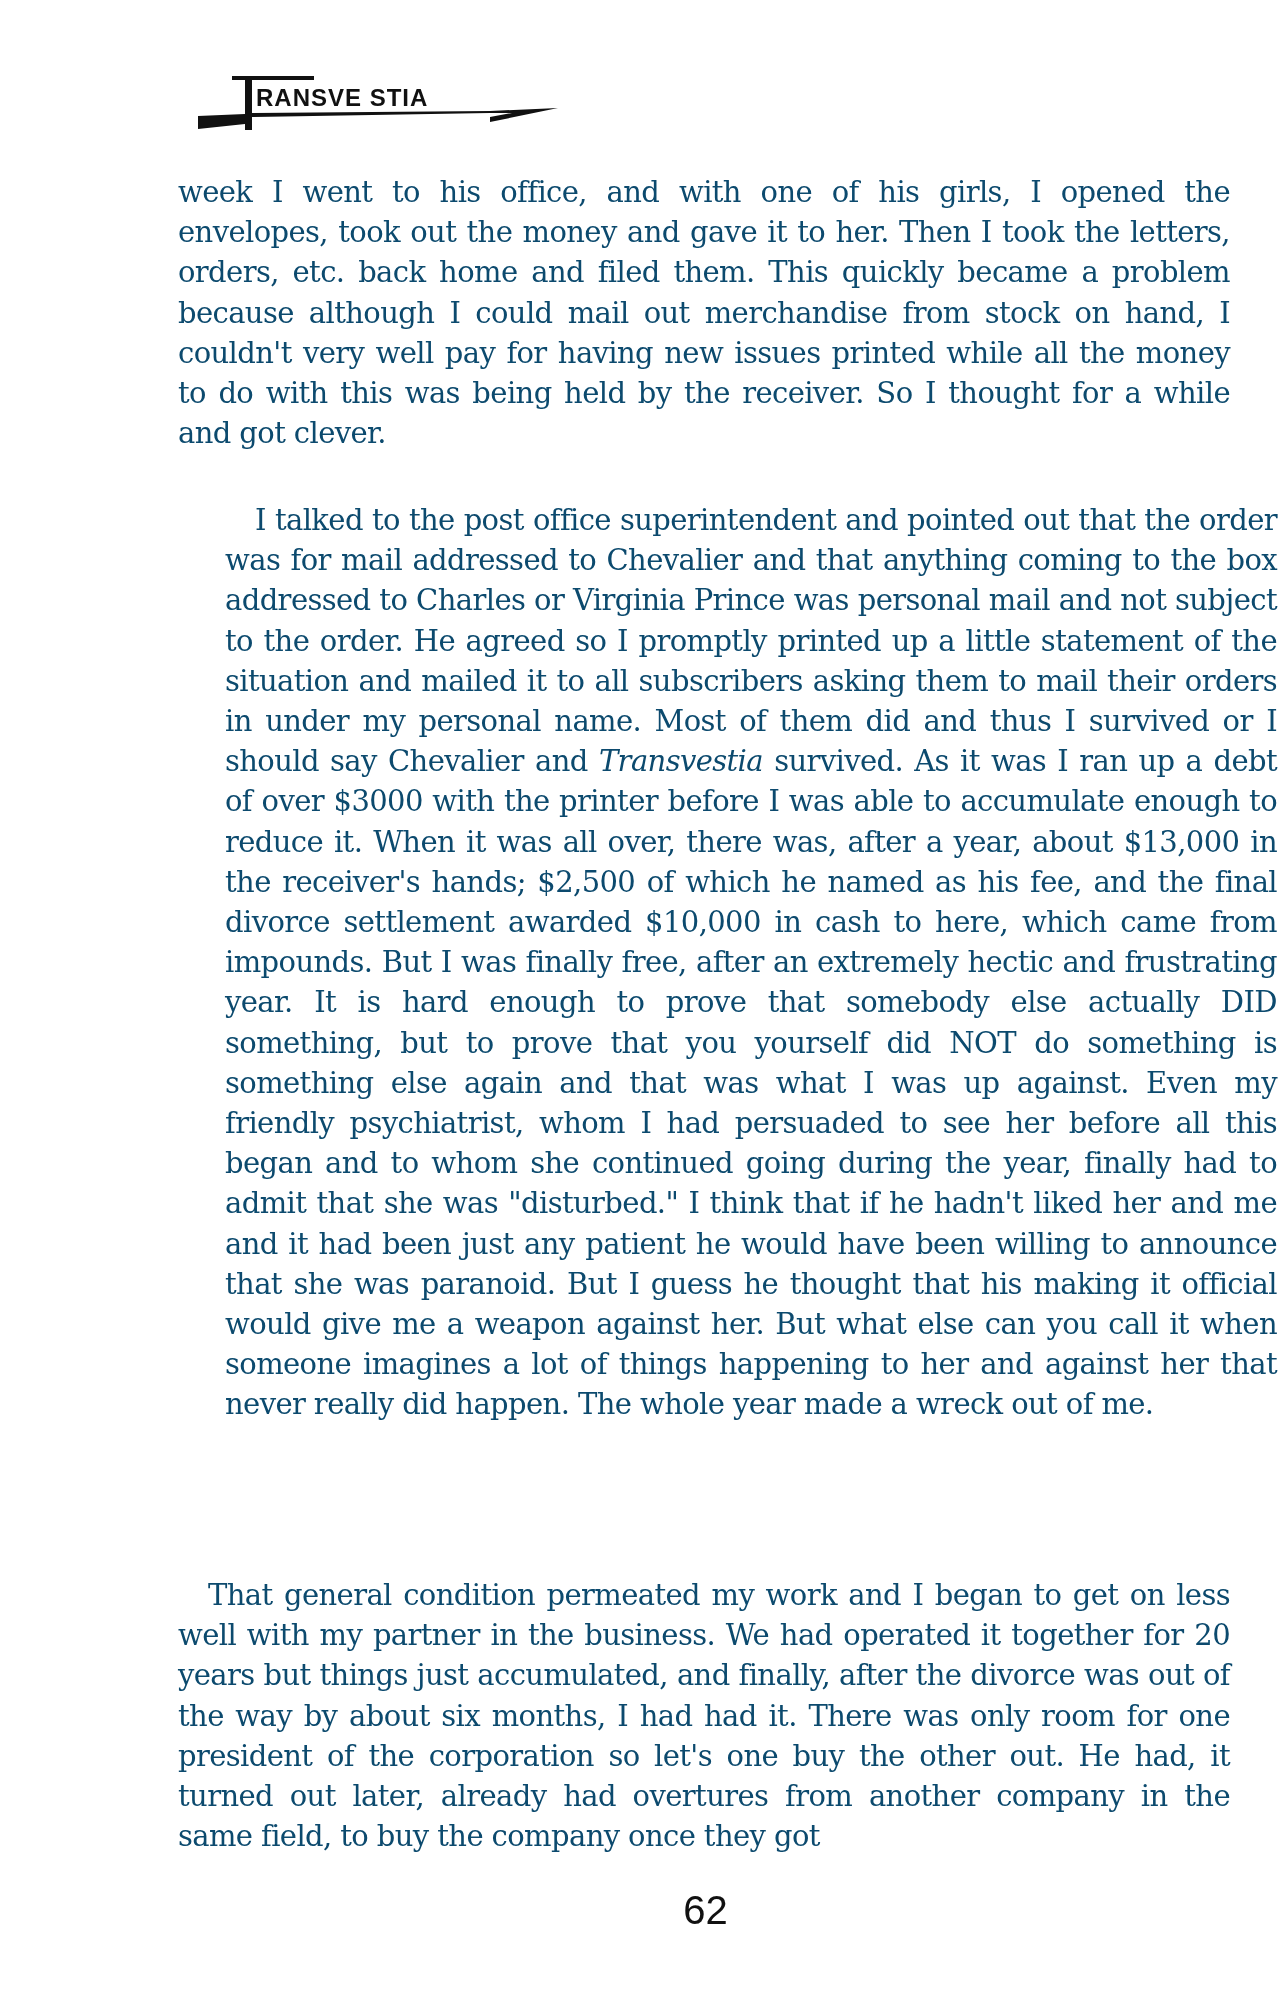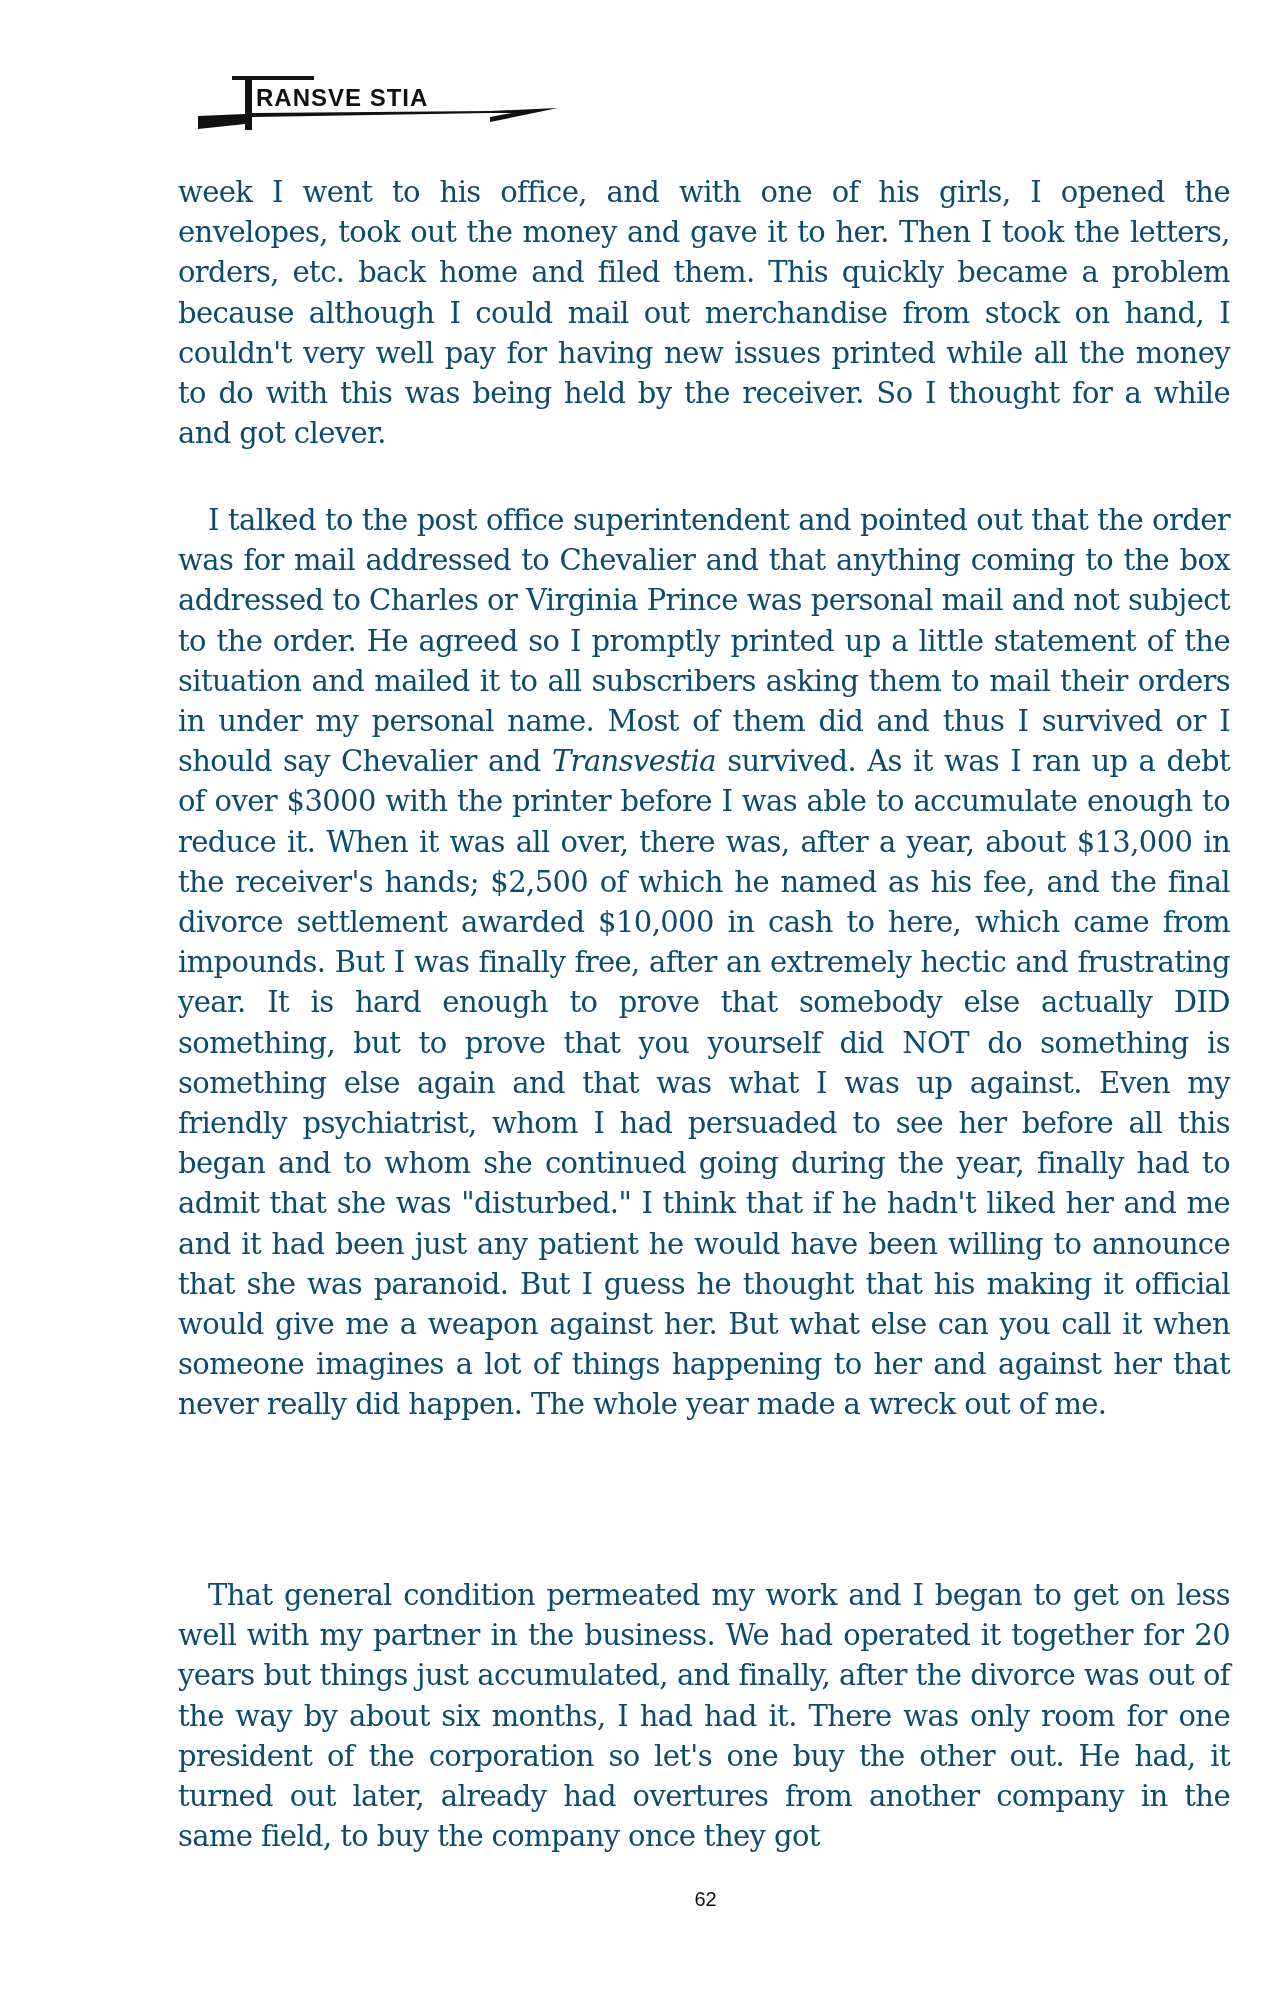--- a/index.html
+++ b/index.html
@@ -8,27 +8,27 @@
     .header-logo { position: absolute; left: 190px; top: 62px; width: 380px; height: 72px; }
     .header-logo svg { display: block; }
     .body-text {
       position: absolute; left: 178px; width: 1052px;
       font-family: "DejaVu Serif", serif;
       font-size: 29px; line-height: 40.2px; color: #0c4a6e;
       text-align: justify; letter-spacing: -0.6px; word-spacing: 0px;
     }
     .body-text p { margin: 0; }
     .p1 { top: 172px; }
-    .p2 { top: 500px; }
+    .p2 { top: 500px; margin-left: 47px; }
     .p3 { top: 1575px; }
     .indent { text-indent: 30px; }
     .body-text em { font-style: italic; }
     .page-number {
       position: absolute; left: 0; width: 1281px; top: 1888px; text-align: center;
-      font-family: "Liberation Sans", sans-serif; font-size: 20px; color: #111;
+      font-family: "Liberation Sans", sans-serif; font-size: 40px; color: #111;
       padding-left: 130px; box-sizing: border-box;
     }
   </style>
 </head>
 <body>
 
 <div class="page">
 
   <div class="header-logo">
     <svg width="380" height="72" viewBox="0 0 380 72">

